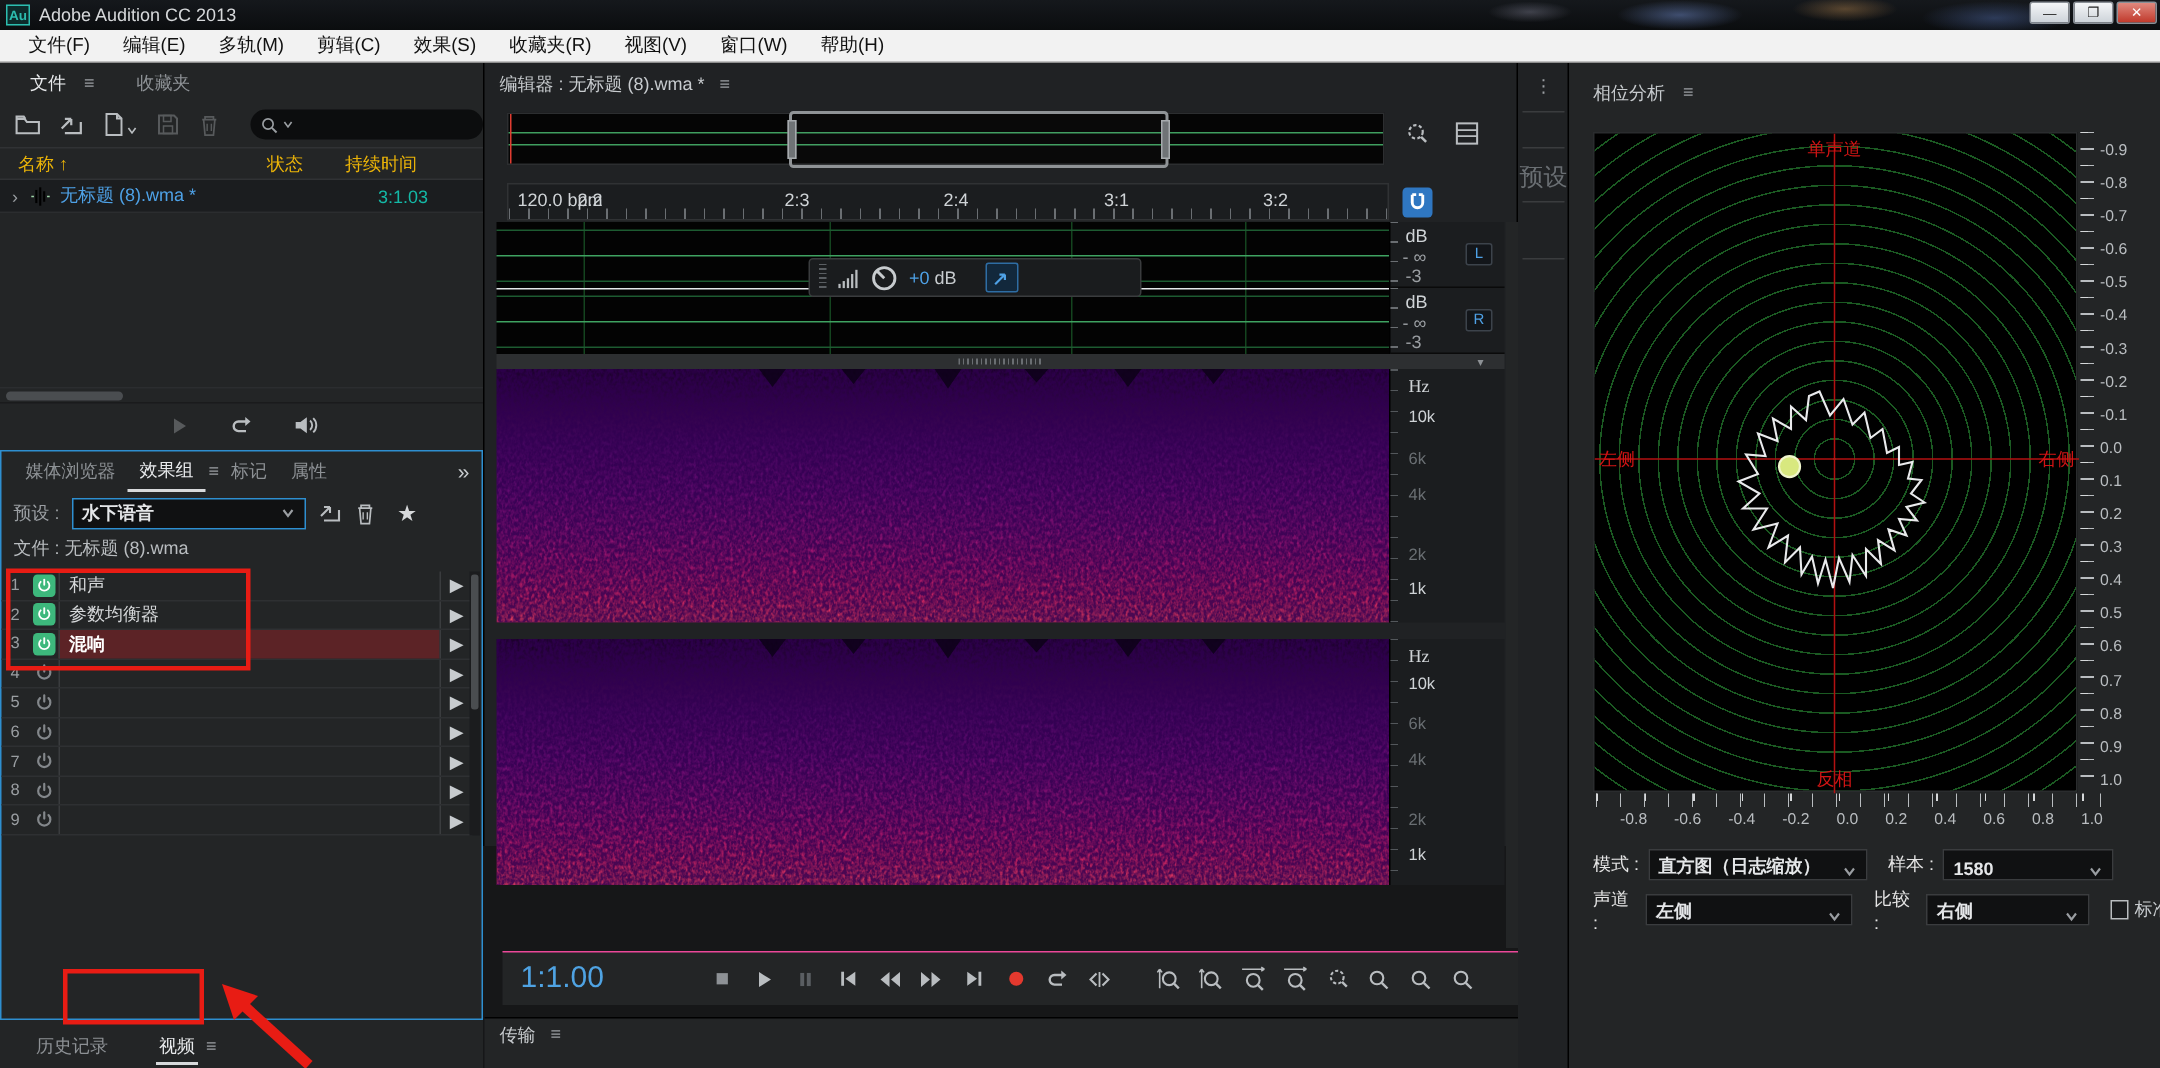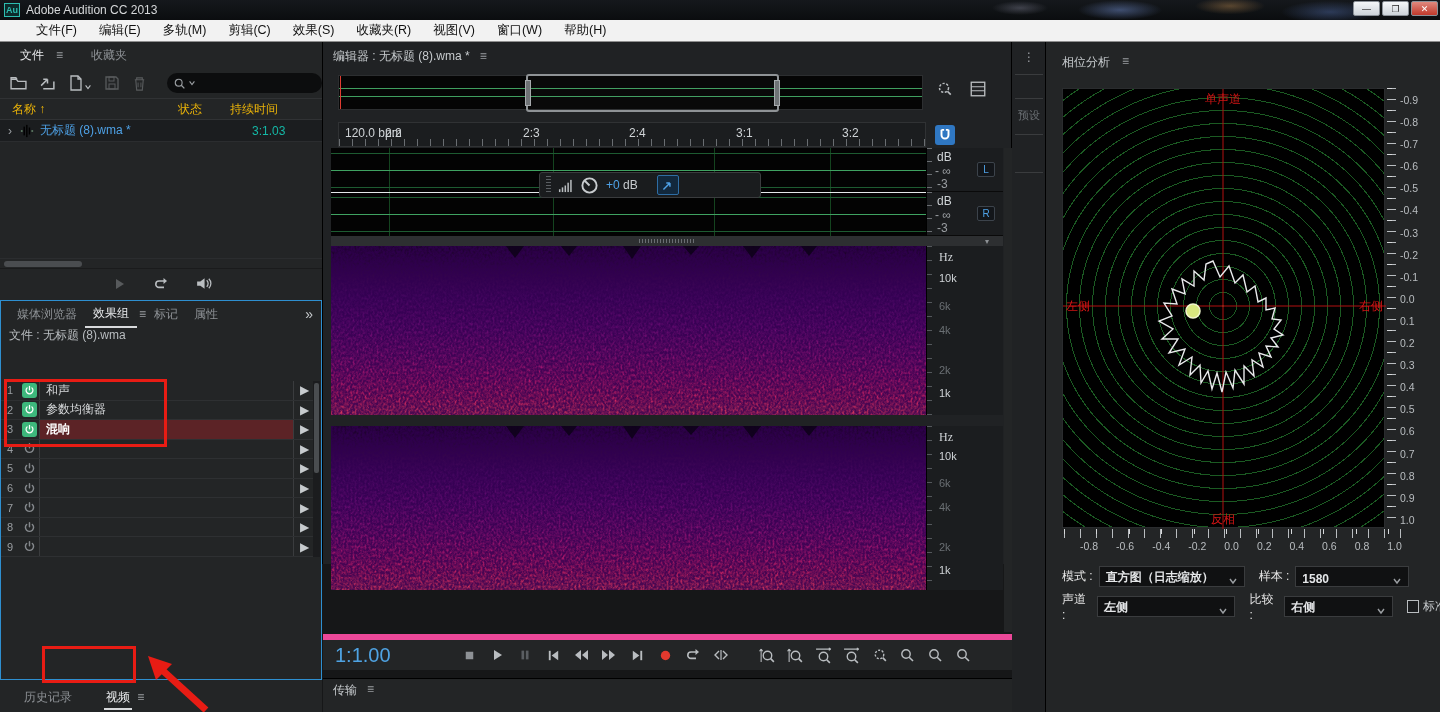--- a/index.html
+++ b/index.html
@@ -23,21 +23,21 @@
   .title-text { color:#d6d8da; font-size:12px; }
   .winbtns { position:absolute; right:2px; top:1px; display:flex; gap:2px; }
   .winbtn { width:27px; height:15px; border:1px solid #8a9097; border-radius:2px;
     background:linear-gradient(#f4f6f8,#cdd3d9); color:#222; font-size:9px;
     display:flex; align-items:center; justify-content:center; }
   .winbtn.close { background:linear-gradient(#e0897e,#c0392b); color:#fff; }
 
   
   .menubar { position:absolute; left:0; top:20px; width:1440px; height:22px;
     background:#f2f2f2; border-bottom:1px solid #8e8e8e; display:flex;
-    align-items:center; padding-left:25px; }
+    align-items:center; padding-left:8px; }
   .menu-item { color:#111; padding:0 11px; font-size:12.5px; }
 
   
   .app { position:absolute; left:0; top:42px; width:1440px; height:670px; background:#161718; }
 
   
   .left { position:absolute; left:0; top:0; width:322px; height:670px; background:#232526; }
   .panel-tabs { height:26px; display:flex; align-items:center; padding-left:14px;
     background:#232526; gap:4px; }
   .tab { color:#8d9195; padding:4px 6px; }
@@ -158,40 +158,40 @@
   .splitter .carrot { position:absolute; right:14px; top:1px; color:#8d9195; font-size:8px; }
   .spec { position:absolute; left:8px; width:595px; }
   .spec svg { display:block; }
   .hzstrip { position:absolute; left:603px; width:77px; background:#1b1d1f; border-left:1px solid #000; }
   .hz-u { position:absolute; left:12px; top:4px; color:#cfd3d6;font-family:Liberation Serif, serif; }
   .hz-l { position:absolute; left:12px; color:#6a6f73; font-size:11px; }
   .hz-l.bright { color:#cfd3d6; }
   .hz-ticks { position:absolute; left:0; top:0; width:5px; height:100%;
     background:repeating-linear-gradient(#53575b 0 1px,transparent 1px 14px); }
   .edit-vscroll { position:absolute; left:681px; top:106px; width:8px; height:484px; background:#232526; }
-  .statusbar { position:absolute; left:0; top:592px; width:690px; height:36px;
-    background:#232526; border-top:6px solid #ec4899; display:flex; align-items:center; }
+  .statusbar { position:absolute; left:12px; top:592px; width:690px; height:36px;
+    background:#232526; border-top:1px solid #ec4899; display:flex; align-items:center; }
   .timecode { color:#4fa3e3; font-size:20px; margin-left:12px; width:120px; }
   .tr-ic { width:28px; height:22px; display:flex; align-items:center; justify-content:center;
     color:#b9bdc0; }
   .tr-ic.dim { color:#5a5e62; }
   .tr-ic.rec { color:#e3392e; }
   .zoomgrp { display:flex; margin-left:18px; }
   .transportpanel { position:absolute; left:0; top:636px; width:690px; height:34px;
     background:#232526; border-top:1px solid #000; }
   .tp-header { position:absolute; left:10px; top:3px; display:flex; gap:8px; color:#c7cbce; }
   .tp-controls { position:absolute; left:405px; top:30px; display:flex; }
 
   
   .strip { position:absolute; left:1012px; top:0; width:34px; height:670px; background:#202224;
     border-right:1px solid #000; }
   .strip .sep { position:absolute; left:3px; width:28px; height:1px; background:#3a3c3e; }
   .strip-ic { position:absolute; left:0; top:8px; width:34px; text-align:center; color:#9a9ea2; }
   .strip-label { position:absolute; left:0; top:66px; width:34px; text-align:center;
-    color:#6a6f73; font-size:11px; }
+    color:#6a6f73; font-size:16px; }
 
   
   .right { position:absolute; left:1046px; top:0; width:394px; height:670px; background:#232526; }
   .phase-header { position:absolute; left:16px; top:12px; display:flex; gap:10px; color:#c7cbce; }
   .phase-graph { position:absolute; left:16px; top:46px; width:323px; height:440px;
     background:#000;
     background-image:repeating-radial-gradient(circle at 160px 217px,
       #1b5a22 0 1px, transparent 1px 13px); border:1px solid #2a2c2e; }
   .phase-graph svg { position:absolute; left:0; top:0; }
   .yticks { position:absolute; left:341px; top:46px; width:9px; height:440px;
@@ -464,20 +464,42 @@
 
   <div class="fx">
     <div class="fx-tabs">
       <span class="fx-tab">媒体浏览器</span>
       <span class="fx-tab active">效果组</span>
       <span class="tab-menu">≡</span>
       <span class="fx-tab">标记</span>
       <span class="fx-tab">属性</span>
       <span class="fx-overflow">»</span>
     </div>
+    <div class="preset-row">
+      <span class="preset-label">预设 :</span>
+      <div class="preset-select">
+        <span>水下语音</span>
+        <span class="chev">
+            <svg class="ic" width="10" height="10">
+              <use href="#i-chev"></use>
+            </svg>
+          </span>
+      </div>
+      <span class="tool-ic">
+          <svg class="ic" width="16" height="16">
+            <use href="#i-import"></use>
+          </svg>
+        </span>
+      <span class="tool-ic">
+          <svg class="ic" width="15" height="15">
+            <use href="#i-trash"></use>
+          </svg>
+        </span>
+      <span class="star">★</span>
+    </div>
     <div class="fx-file">文件 : 无标题 (8).wma</div>
 
     <div class="slots">
       <div class="slot">
         <span class="slot-num">1</span>
         <span class="slot-power">
             <span class="pw-on">
               <svg class="ic" width="11" height="11">
                 <use href="#i-power"></use>
               </svg>

